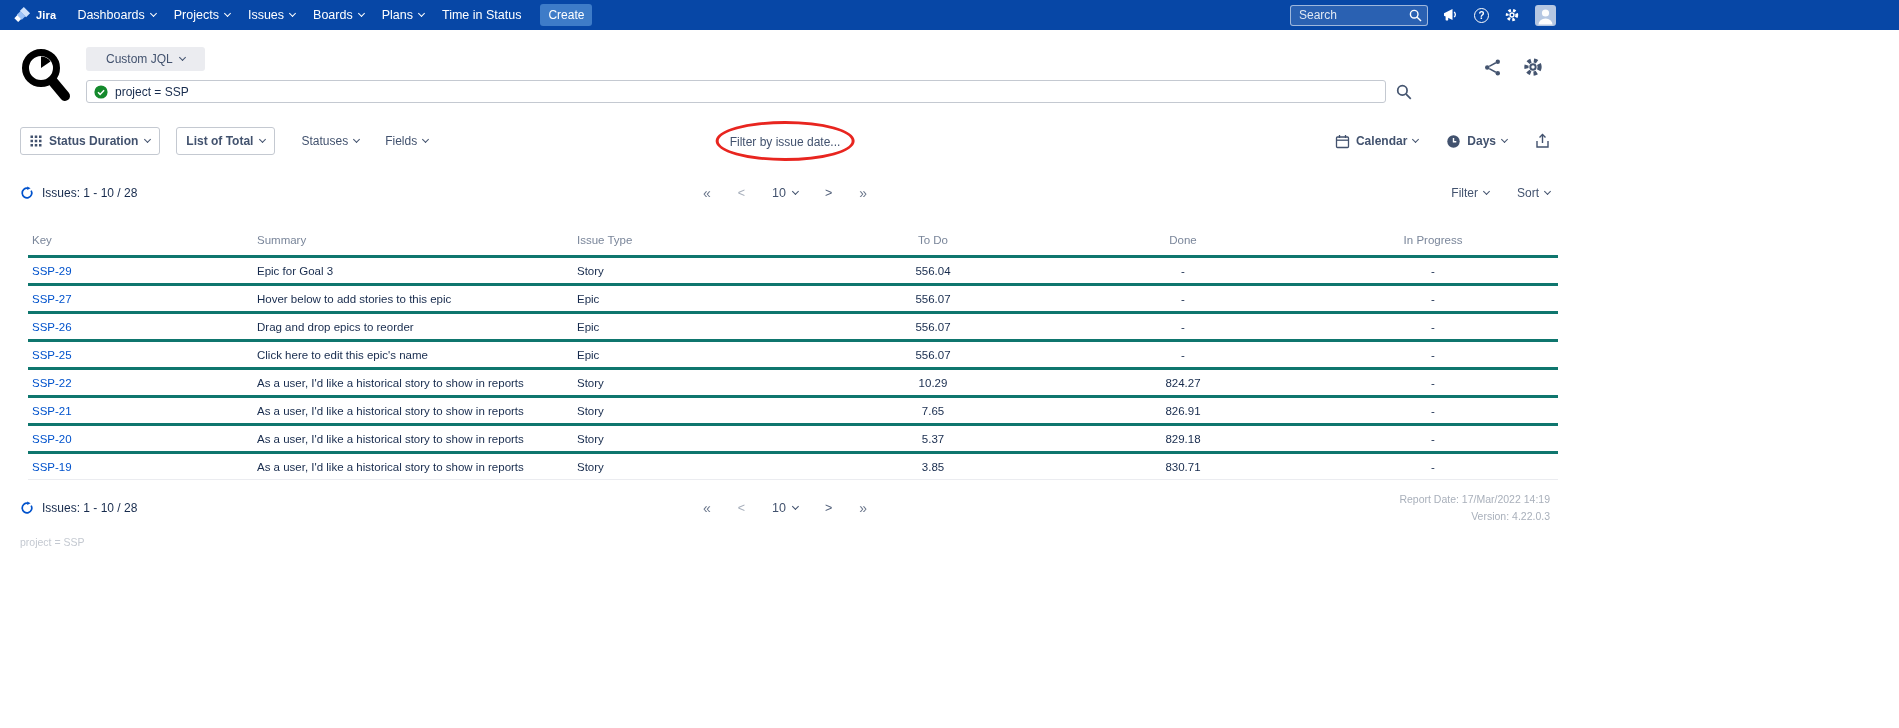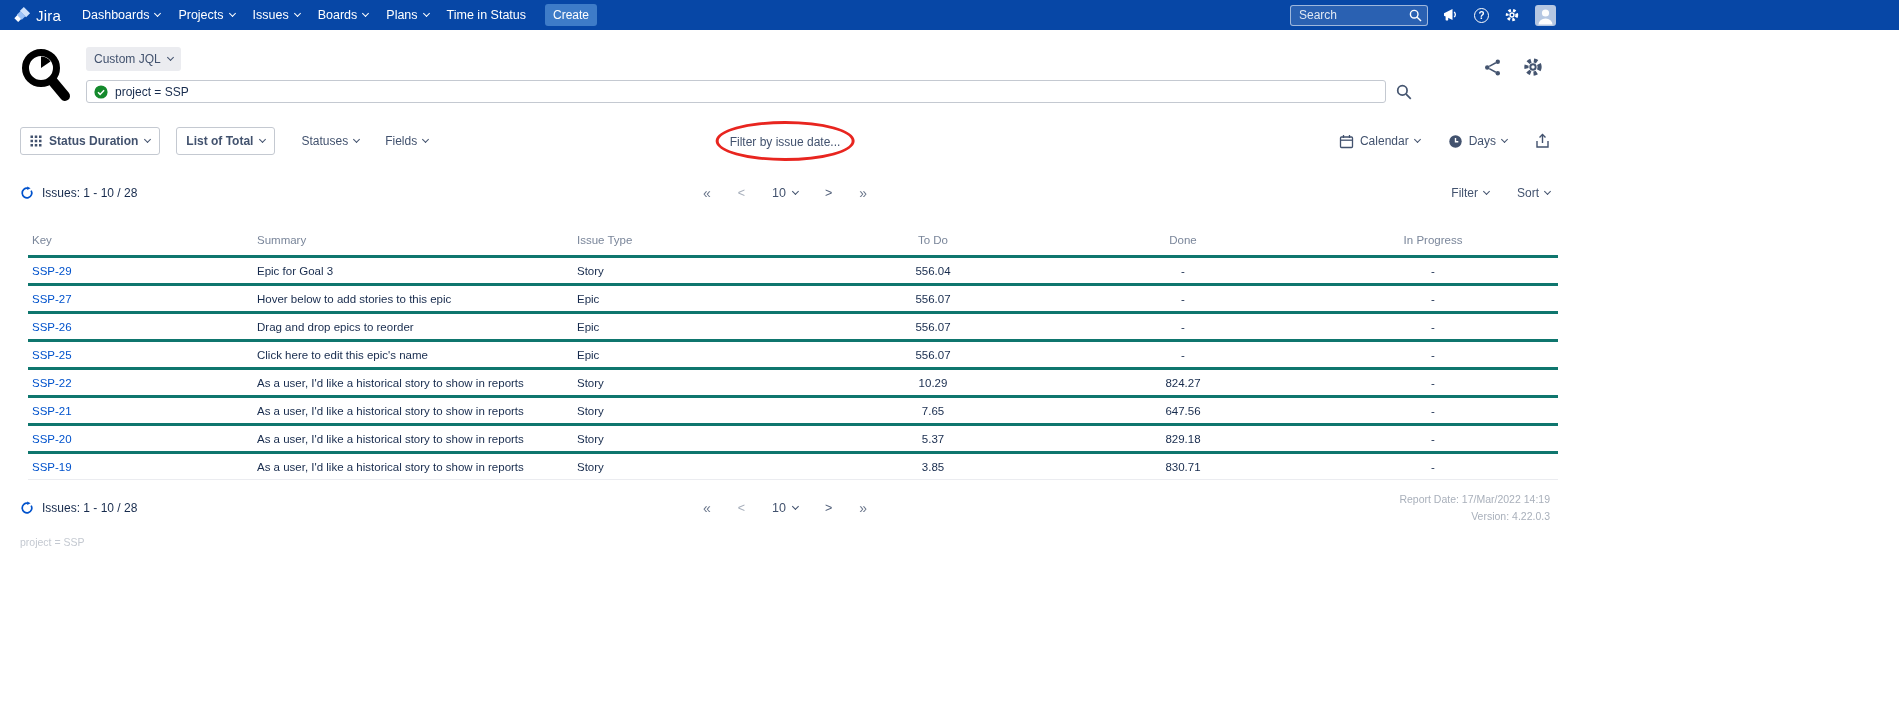--- a/index.html
+++ b/index.html
@@ -4,57 +4,57 @@
 <style>
   * { box-sizing: border-box; }
   html,body { margin:0; padding:0; }
   body {
     width:1899px; height:728px; background:#fff; overflow:hidden;
     font-family:"Liberation Sans", sans-serif; color:#172B4D;
   }
   
   .navbar { height:30px; background:#0747A6; display:flex; align-items:center; padding-left:13px; color:#fff; }
   .brand { display:flex; align-items:center; gap:5px; margin-right:12px; cursor:pointer; }
-  .brand-text { font-size:15px; font-weight:normal; letter-spacing:.2px; }
+  .brand-text { font-size:11px; font-weight:bold; letter-spacing:.2px; }
   .nav-item { display:flex; align-items:center; gap:6px; padding:12px 9px; font-size:12.5px; height:30px; cursor:pointer; white-space:nowrap; }
   .chev { width:5px; height:5px; border-right:1.4px solid currentColor; border-bottom:1.4px solid currentColor;
           transform:rotate(45deg); display:inline-block; margin-top:-3px; flex:none; }
   .create-btn { background:#3E7CC8; color:#fff; border:none; border-radius:3px; font-size:12px; padding:4px 8px; margin-left:10px; font-family:inherit; cursor:pointer; }
   .nav-right { margin-left:auto; margin-right:343px; display:flex; align-items:center; gap:15px; }
   .nav-search { position:relative; display:flex; align-items:center;padding-left:19px; }
   .nav-search input { width:138px; height:21px; background:rgba(255,255,255,.14); border:1px solid rgba(255,255,255,.55);
                       border-radius:3px; color:#fff; font-size:12px; padding:0 24px 0 8px; font-family:inherit; }
   .nav-search input::placeholder { color:rgba(255,255,255,.85); }
   .nav-search .search-glyph { position:absolute; right:6px; display:flex; }
   .icon-btn { display:flex; align-items:center; justify-content:center; cursor:pointer; }
   .q-circle { width:15px; height:15px; border:1.4px solid #fff; border-radius:50%; font-size:10px; font-weight:bold;
               display:flex; align-items:center; justify-content:center; }
   
   .page { width:1570px; position:relative; }
   
   .search-header { display:flex; padding:12px 0 2px 17px; position:relative; }
   .app-logo { margin-right:12px; margin-top:2px; flex:none; }
   .jql-col { display:flex; flex-direction:column; gap:9px; padding-top:5px; }
   .jql-chip { display:inline-flex; align-items:center; gap:7px; background:#EBECF0; color:#42526E; border:none;
-              border-radius:3px; font-size:12px; padding:5px 8px; width:max-content; font-family:inherit; cursor:pointer; }
+              border-radius:3px; font-size:12px; padding:5px 20px; width:max-content; font-family:inherit; cursor:pointer; }
   .jql-row { display:flex; align-items:center; gap:10px; }
   .jql-input { width:1300px; height:23px; border:1px solid #C4C9D1; border-radius:3px; display:flex; align-items:center;
                gap:7px; padding:0 7px; font-size:12px; color:#172B4D; background:#fff; cursor:text; }
   .header-icons { position:absolute; top:26px; right:26px; display:flex; gap:20px; color:#44546F; align-items:center; }
   
   .toolbar { display:flex; align-items:center; padding:0 20px; margin-top:16px; position:relative; height:30px; color:#42526E; }
   .btn-outline { display:inline-flex; align-items:center; gap:7px; background:#fff; border:1px solid #C4C9D1; border-radius:3px;
                  padding:6px 9px; font-size:12px; font-weight:bold; color:#42526E; font-family:inherit; cursor:pointer; }
   .ml16 { margin-left:16px; }
   .text-dd { display:inline-flex; align-items:center; gap:6px; font-size:12px; margin-left:26px; cursor:pointer; }
   .filter-wrap { position:absolute; left:50%; transform:translateX(-50%); }
   .filter-date { font-size:12px; color:#42526E; cursor:pointer; white-space:nowrap; display:inline-block; }
   .annotation { position:absolute; left:-14px; right:-14px; top:-11px; bottom:-11px; border:3.5px solid #E8251F;
                 border-radius:50%; pointer-events:none; }
-  .toolbar-right { margin-left:auto; display:flex; align-items:center; gap:28px; }
+  .toolbar-right { margin-left:auto; display:flex; align-items:center; gap:28px;font-weight:bold; }
   .icon-label { display:inline-flex; align-items:center; gap:6px; font-size:12px; cursor:pointer; }
   
   .issues-row { position:relative; display:flex; align-items:center; padding:0 20px; margin-top:24px; height:26px; }
   .issues-row.bottom { margin-top:12px; height:32px; }
   .issues-label { display:flex; align-items:center; gap:8px; font-size:12px; color:#172B4D; }
   .pager { position:absolute; left:50%; transform:translateX(-50%); display:flex; align-items:center; gap:27px;
            font-size:12.5px; color:#42526E; }
   .pg-first, .pg-last { font-size:14px; cursor:pointer; color:#6B778C; }
   .pg-prev { color:#A5ADBA; cursor:pointer; }
   .pg-next { color:#505F79; cursor:pointer; }
@@ -354,21 +354,21 @@
       <td>Story</td>
       <td class="num">10.29</td>
       <td class="num">824.27</td>
       <td class="num">-</td>
     </tr>
         <tr>
       <td class="c-key"><a>SSP-21</a></td>
       <td>As a user, I'd like a historical story to show in reports</td>
       <td>Story</td>
       <td class="num">7.65</td>
-      <td class="num">647.56</td>
+      <td class="num">826.91</td>
       <td class="num">-</td>
     </tr>
         <tr>
       <td class="c-key"><a>SSP-20</a></td>
       <td>As a user, I'd like a historical story to show in reports</td>
       <td>Story</td>
       <td class="num">5.37</td>
       <td class="num">829.18</td>
       <td class="num">-</td>
     </tr>

